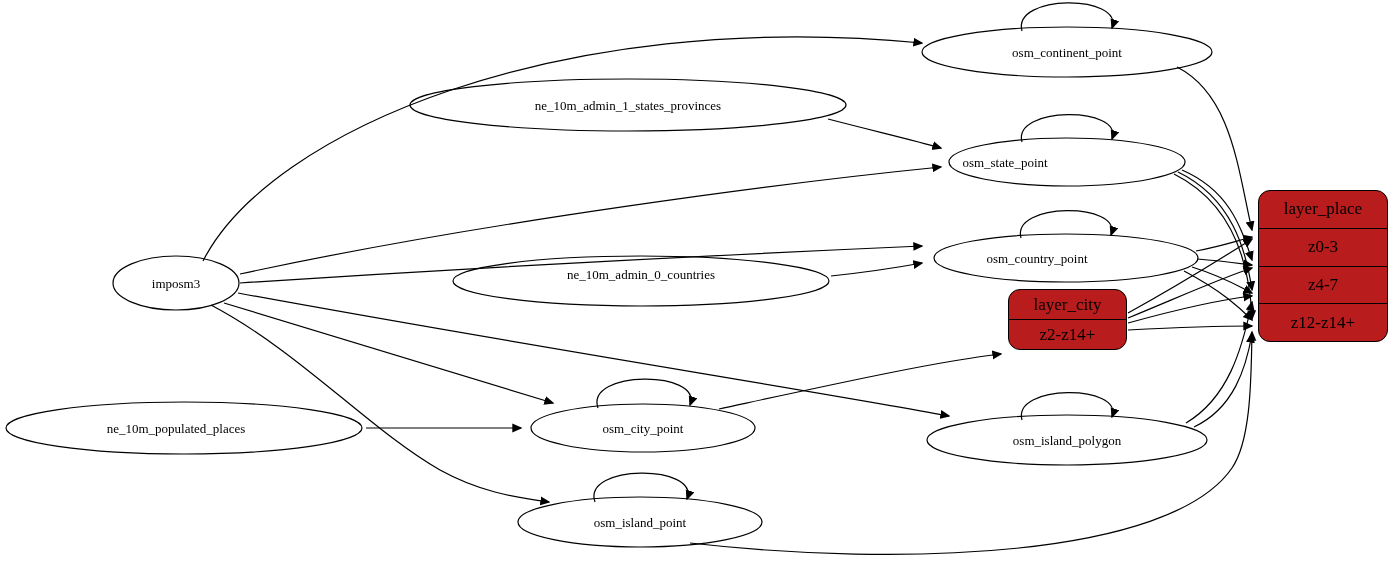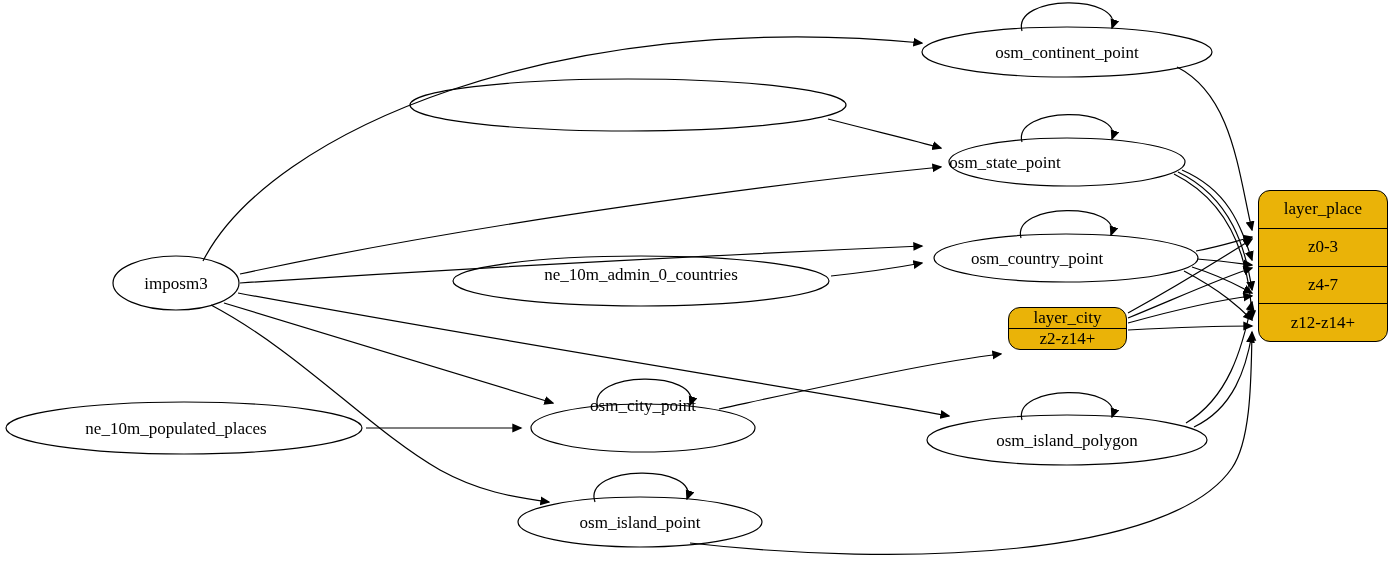--- a/index.html
+++ b/index.html
@@ -4,24 +4,24 @@
 <style>
   html,body{margin:0;padding:0;background:#ffffff;}
   #canvas{
     position:relative;width:1395px;height:568px;background:#ffffff;
     font-family:"Liberation Serif","DejaVu Serif",serif;color:#000;
     overflow:hidden;
   }
   #edge-svg{position:absolute;left:0;top:0;width:1395px;height:568px;}
   .nlabel{
     position:absolute;transform:translate(-50%,-50%);
-    font-size:17px;white-space:nowrap;text-align:left;
+    font-size:13px;white-space:nowrap;text-align:left;
   }
   .record{
-    position:absolute;background:#eab308;border:1.4px solid #000;
+    position:absolute;background:#b91c1c;border:1.4px solid #000;
     border-radius:12px;display:flex;flex-direction:column;
     font-size:17px;text-align:center;overflow:hidden;box-sizing:border-box;
   }
   .rrow{flex:1;display:flex;align-items:center;justify-content:center;}
   .rrow + .rrow{border-top:1.3px solid #000;text-align:center;}
 </style>
 </head>
 <body>
 
 <div id="canvas">
@@ -74,30 +74,31 @@
     <ellipse cx="184" cy="428" rx="178" ry="26"></ellipse>
     <ellipse cx="1067" cy="52" rx="145" ry="25"></ellipse>
     <ellipse cx="1067" cy="162" rx="118" ry="24"></ellipse>
     <ellipse cx="1066" cy="258" rx="132" ry="24"></ellipse>
     <ellipse cx="643" cy="428" rx="112" ry="24"></ellipse>
     <ellipse cx="1067" cy="440" rx="140" ry="25"></ellipse>
     <ellipse cx="640" cy="522" rx="122" ry="25"></ellipse>
   </svg>
 
   <div class="nlabel" style="left:176px;top:284px">imposm3</div>
+  <div class="nlabel" style="left:628px;top:106px">ne_10m_admin_1_states_provinces</div>
   <div class="nlabel" style="left:641px;top:275px">ne_10m_admin_0_countries</div>
   <div class="nlabel" style="left:176px;top:429px">ne_10m_populated_places</div>
   <div class="nlabel" style="left:1067px;top:53px">osm_continent_point</div>
   <div class="nlabel" style="left:1005px;top:163px">osm_state_point</div>
   <div class="nlabel" style="left:1037px;top:259px">osm_country_point</div>
-  <div class="nlabel" style="left:643px;top:406px">osm_city_point</div>
+  <div class="nlabel" style="left:643px;top:429px">osm_city_point</div>
   <div class="nlabel" style="left:1067px;top:441px">osm_island_polygon</div>
   <div class="nlabel" style="left:640px;top:523px">osm_island_point</div>
 
-  <div class="record" style="left:1008px;top:307px;width:119px;height:43px">
+  <div class="record" style="left:1008px;top:289px;width:119px;height:61px">
     <div class="rrow">layer_city</div>
     <div class="rrow">z2-z14+</div>
   </div>
 
   <div class="record" style="left:1258px;top:190px;width:130px;height:152px">
     <div class="rrow">layer_place</div>
     <div class="rrow">z0-3</div>
     <div class="rrow">z4-7</div>
     <div class="rrow">z12-z14+</div>
   </div>

